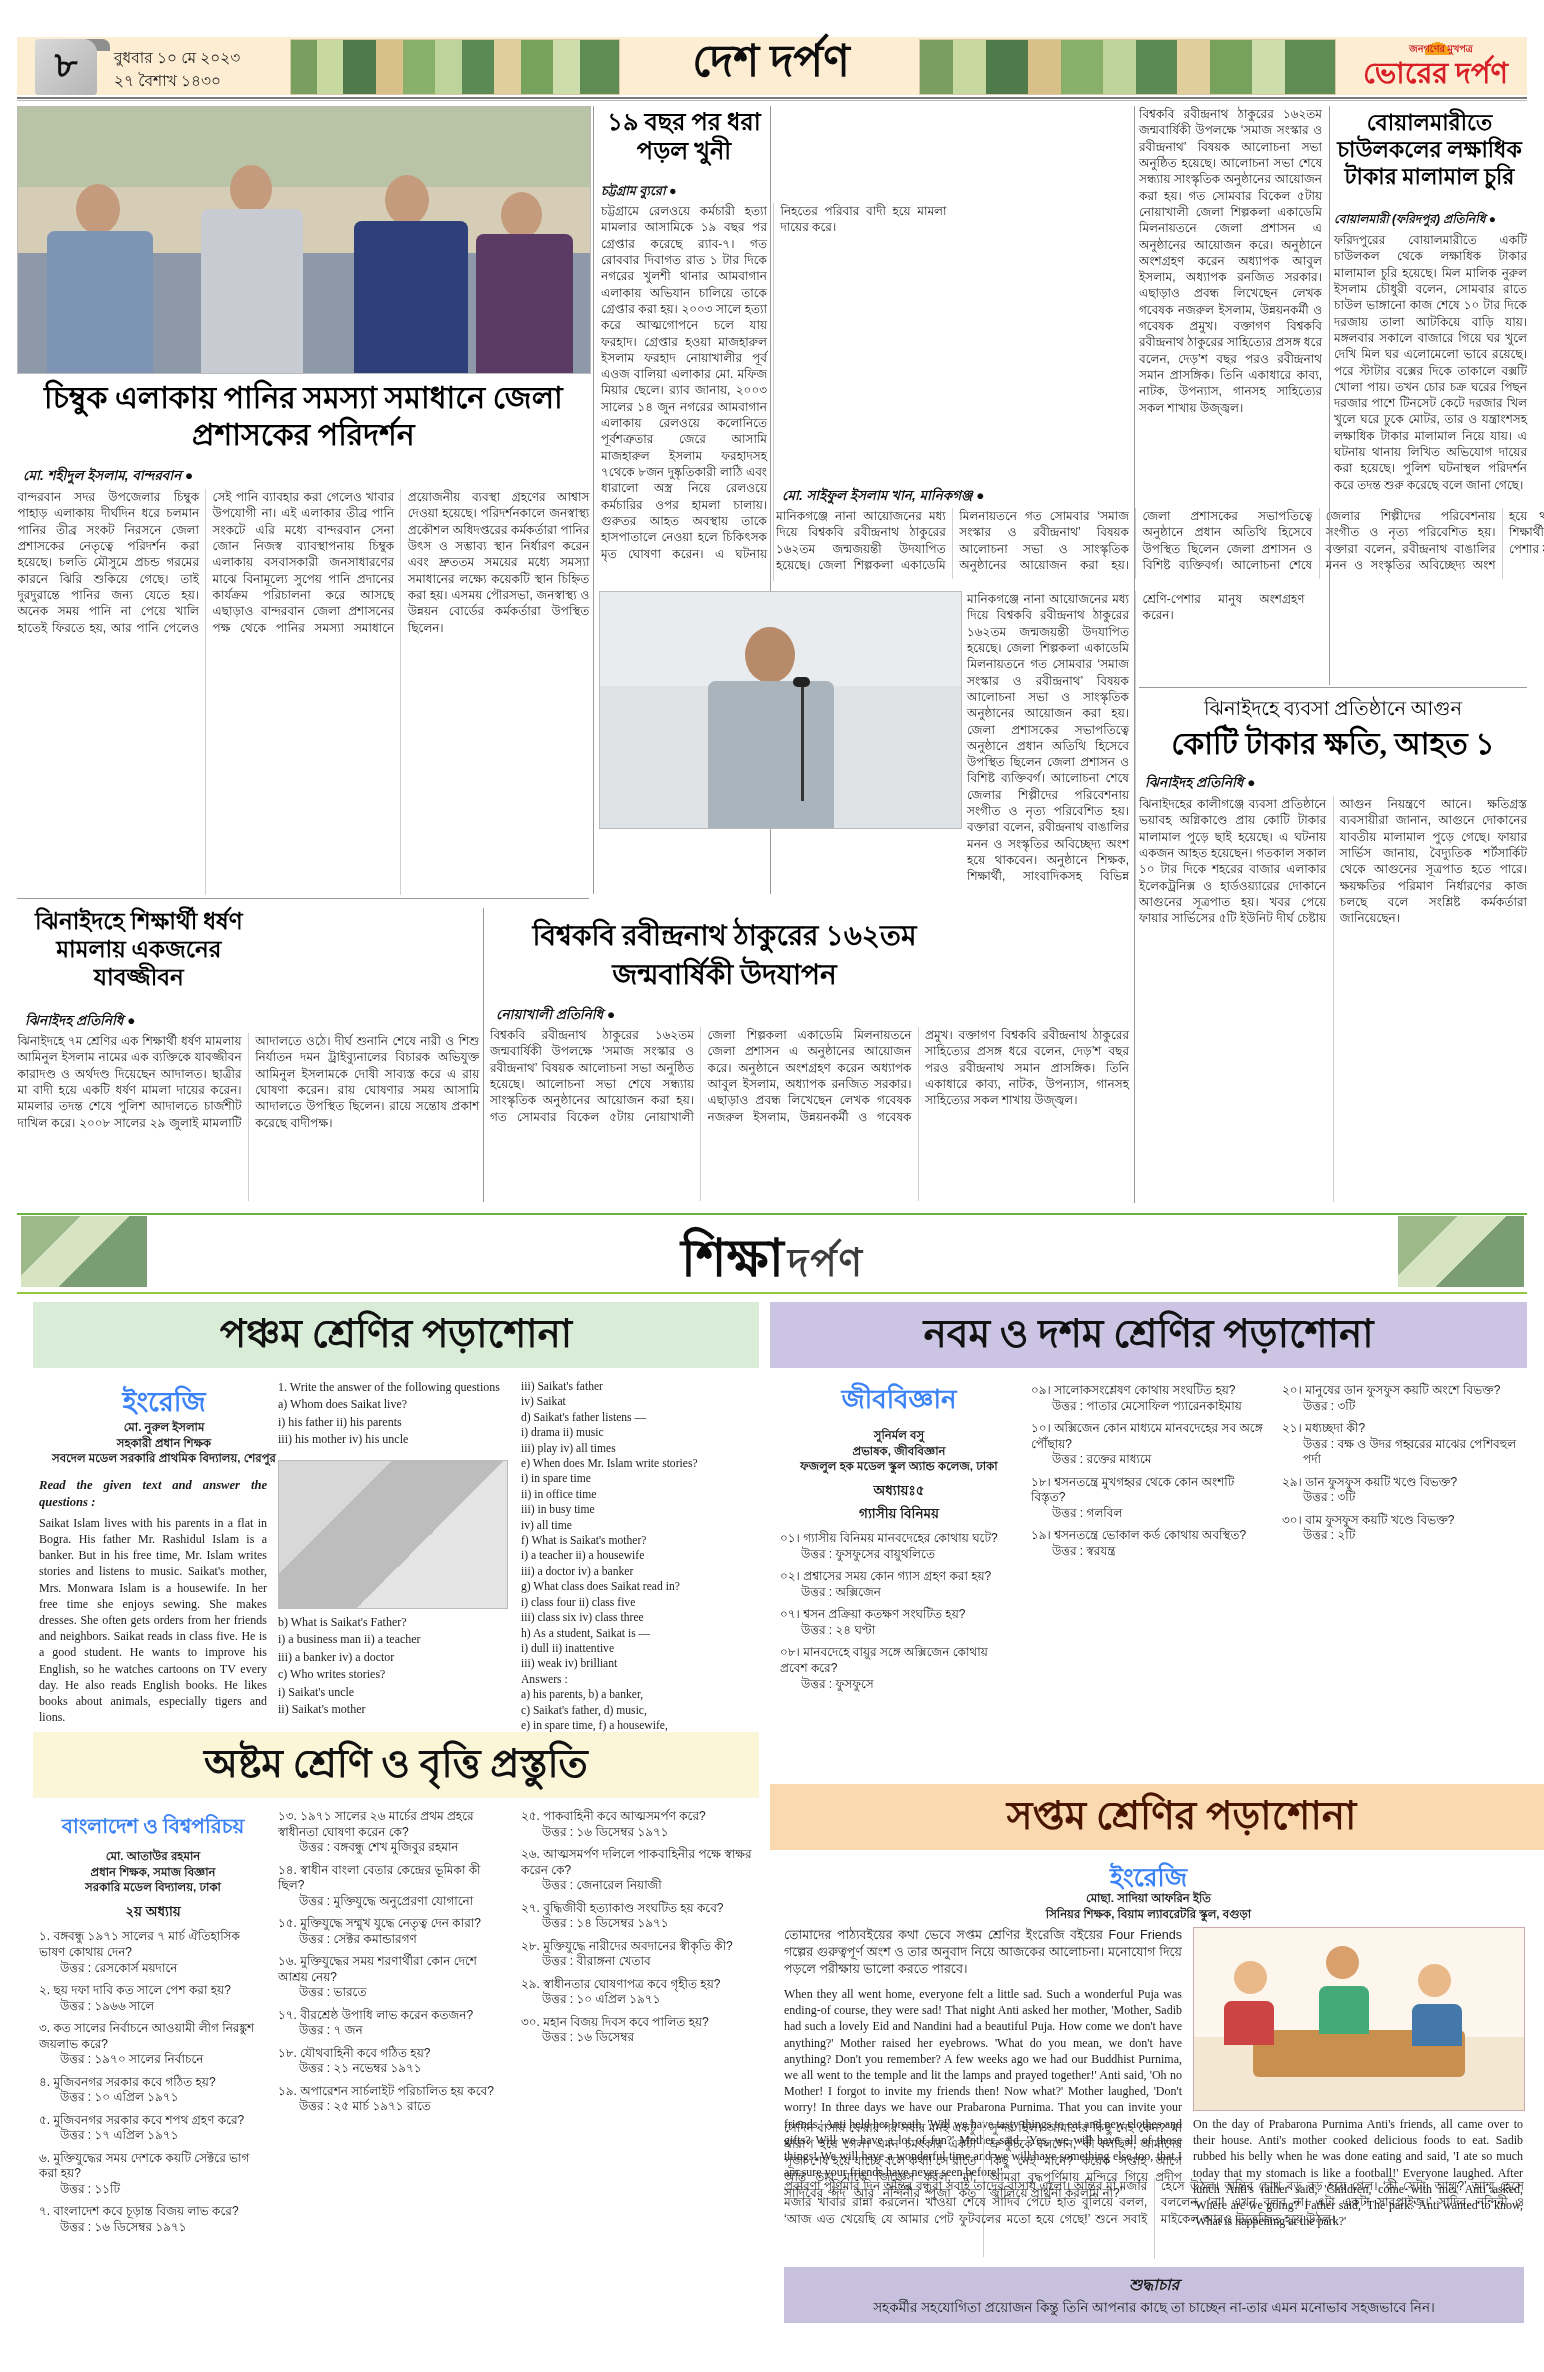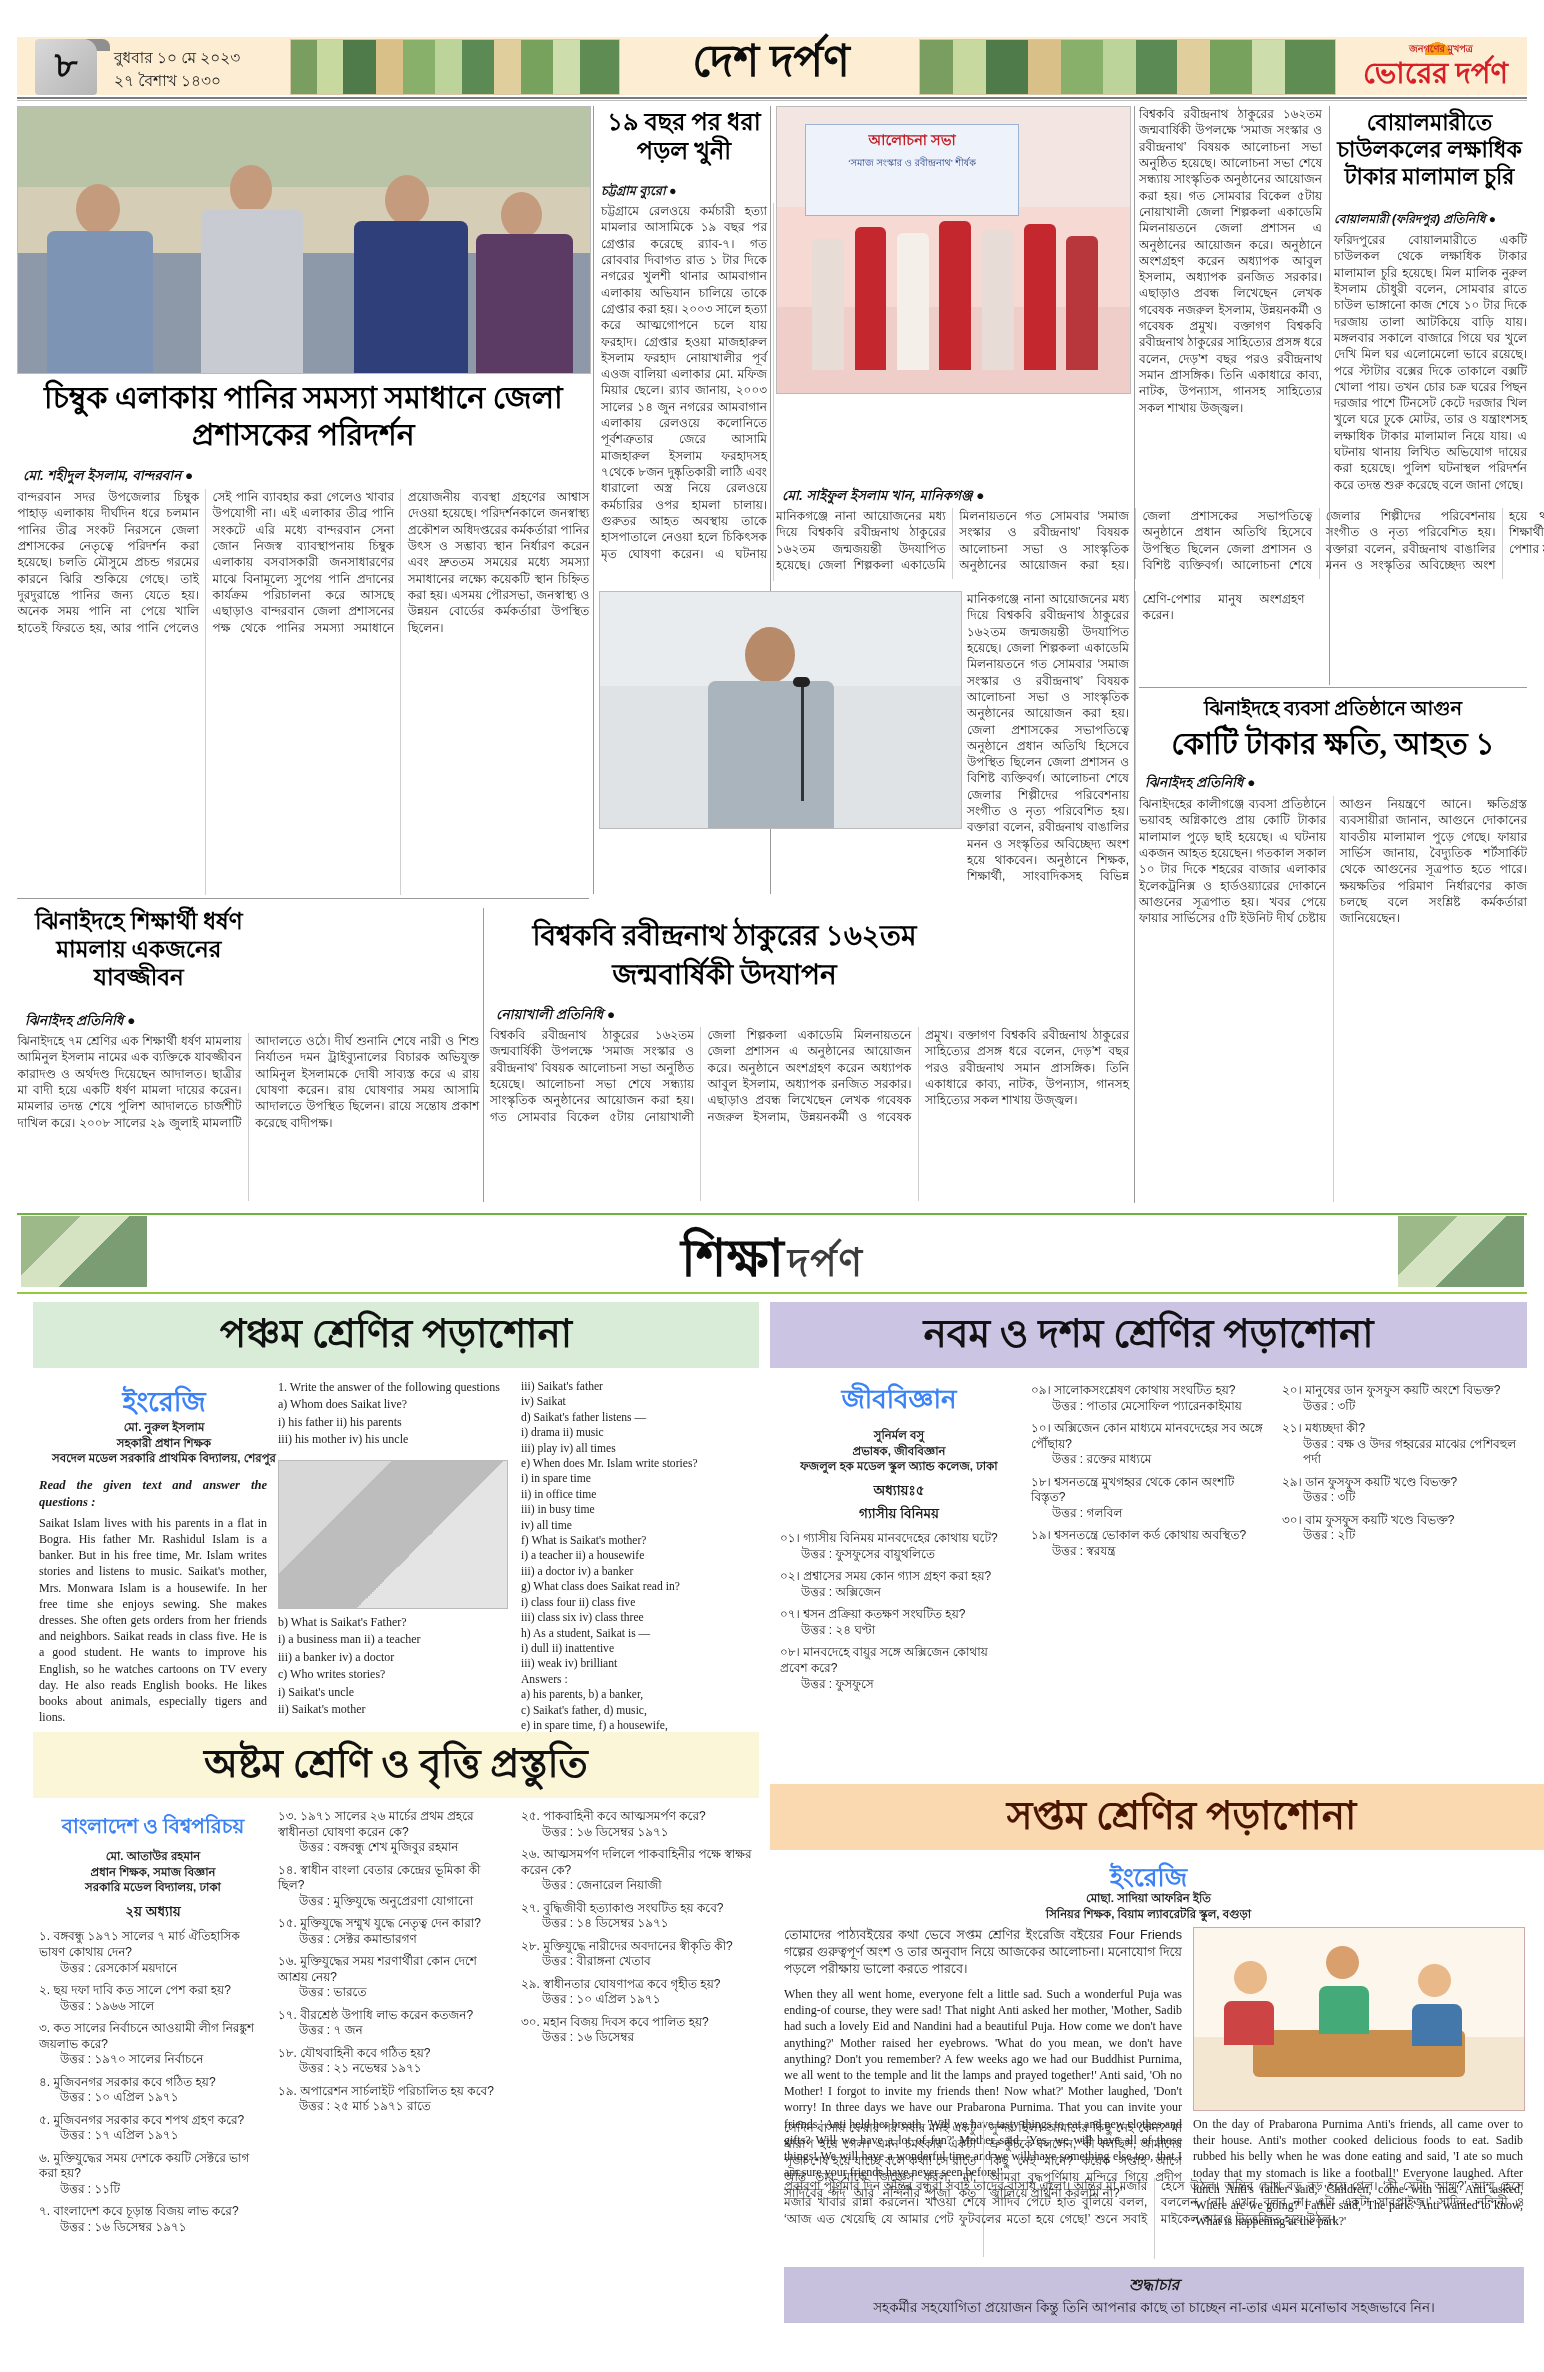--- a/index.html
+++ b/index.html
@@ -106,33 +106,20 @@
   <div class="abs body-text" style="left:17.4px;top:489px;width:572px;height:406px;column-count:3;">বান্দরবান সদর উপজেলার চিম্বুক পাহাড় এলাকায় দীর্ঘদিন ধরে চলমান পানির তীব্র সংকট নিরসনে জেলা প্রশাসকের নেতৃত্বে পরিদর্শন করা হয়েছে। চলতি মৌসুমে প্রচন্ড গরমের কারনে ঝিরি শুকিয়ে গেছে। তাই দুরদুরান্তে পানির জন্য যেতে হয়। অনেক সময় পানি না পেয়ে খালি হাতেই ফিরতে হয়, আর পানি পেলেও সেই পানি ব্যাবহার করা গেলেও খাবার উপযোগী না। এই এলাকার তীব্র পানি সংকটে এরি মধ্যে বান্দরবান সেনা জোন নিজস্ব ব্যাবস্থাপনায় চিম্বুক এলাকায় বসবাসকারী জনসাধারণের মাঝে বিনামূল্যে সুপেয় পানি প্রদানের কার্যক্রম পরিচালনা করে আসছে এছাড়াও বান্দরবান জেলা প্রশাসনের পক্ষ থেকে পানির সমস্যা সমাধানে প্রয়োজনীয় ব্যবস্থা গ্রহণের আশ্বাস দেওয়া হয়েছে। পরিদর্শনকালে জনস্বাস্থ্য প্রকৌশল অধিদপ্তরের কর্মকর্তারা পানির উৎস ও সম্ভাব্য স্থান নির্ধারণ করেন এবং দ্রুততম সময়ের মধ্যে সমস্যা সমাধানের লক্ষ্যে কয়েকটি স্থান চিহ্নিত করা হয়। এসময় পৌরসভা, জনস্বাস্থ্য ও উন্নয়ন বোর্ডের কর্মকর্তারা উপস্থিত ছিলেন।</div>
 
   <div class="abs vline" style="left:593px;top:106px;height:788px;"></div>
 
   <div class="abs headline" style="left:601px;top:108px;width:166px;font-size:24px;">১৯ বছর পর ধরা পড়ল খুনী</div>
   <div class="abs byline" style="left:601px;top:182px;font-size:12.6px;">চট্টগ্রাম ব্যুরো ●</div>
   <div class="abs body-text" style="left:601px;top:203px;width:166px;height:378px;column-count:1;">চট্টগ্রামে রেলওয়ে কর্মচারী হত্যা মামলার আসামিকে ১৯ বছর পর গ্রেপ্তার করেছে র‌্যাব-৭। গত রোববার দিবাগত রাত ১ টার দিকে নগরের খুলশী থানার আমবাগান এলাকায় অভিযান চালিয়ে তাকে গ্রেপ্তার করা হয়। ২০০৩ সালে হত্যা করে আত্মগোপনে চলে যায় ফরহাদ। গ্রেপ্তার হওয়া মাজহারুল ইসলাম ফরহাদ নোয়াখালীর পূর্ব এওজ বালিয়া এলাকার মো. মফিজ মিয়ার ছেলে। র‌্যাব জানায়, ২০০৩ সালের ১৪ জুন নগরের আমবাগান এলাকায় রেলওয়ে কলোনিতে পূর্বশত্রুতার জেরে আসামি মাজহারুল ইসলাম ফরহাদসহ ৭থেকে ৮জন দুষ্কৃতিকারী লাঠি এবং ধারালো অস্ত্র নিয়ে রেলওয়ে কর্মচারির ওপর হামলা চালায়। গুরুতর আহত অবস্থায় তাকে হাসপাতালে নেওয়া হলে চিকিৎসক মৃত ঘোষণা করেন। এ ঘটনায় নিহতের পরিবার বাদী হয়ে মামলা দায়ের করে।</div>
 
   <div class="abs vline" style="left:770px;top:106px;height:788px;"></div>
 
-  <div class="abs ph ph-stage" style="left:776px;top:106px;width:353px;height:286px;">
-    <div class="stage-banner">
-      <div class="t1">আলোচনা সভা</div>
-      <div class="t2">‘সমাজ সংস্কার ও রবীন্দ্রনাথ’ শীর্ষক</div>
-    </div>
-    <div class="fig" style="left:10%;width:9%;height:46%;background:#e8dcd6;"></div>
-    <div class="fig" style="left:22%;width:9%;height:50%;background:#c4282e;"></div>
-    <div class="fig" style="left:34%;width:9%;height:48%;background:#f4efe9;"></div>
-    <div class="fig" style="left:46%;width:9%;height:52%;background:#c4282e;"></div>
-    <div class="fig" style="left:58%;width:9%;height:49%;background:#e8dcd6;"></div>
-    <div class="fig" style="left:70%;width:9%;height:51%;background:#c4282e;"></div>
-    <div class="fig" style="left:82%;width:9%;height:47%;background:#b8373c;"></div>
-  </div>
 
   <div class="abs byline" style="left:782px;top:485px;">মো. সাইফুল ইসলাম খান, মানিকগঞ্জ ●</div>
   <div class="abs body-text" style="left:776px;top:508px;width:353px;height:71px;column-count:2;">মানিকগঞ্জে নানা আয়োজনের মধ্য দিয়ে বিশ্বকবি রবীন্দ্রনাথ ঠাকুরের ১৬২তম জন্মজয়ন্তী উদযাপিত হয়েছে। জেলা শিল্পকলা একাডেমি মিলনায়তনে গত সোমবার ‘সমাজ সংস্কার ও রবীন্দ্রনাথ’ বিষয়ক আলোচনা সভা ও সাংস্কৃতিক অনুষ্ঠানের আয়োজন করা হয়। জেলা প্রশাসকের সভাপতিত্বে অনুষ্ঠানে প্রধান অতিথি হিসেবে উপস্থিত ছিলেন জেলা প্রশাসন ও বিশিষ্ট ব্যক্তিবর্গ। আলোচনা শেষে জেলার শিল্পীদের পরিবেশনায় সংগীত ও নৃত্য পরিবেশিত হয়। বক্তারা বলেন, রবীন্দ্রনাথ বাঙালির মনন ও সংস্কৃতির অবিচ্ছেদ্য অংশ হয়ে থাকবেন। অনুষ্ঠানে শিক্ষক, শিক্ষার্থী, সাংবাদিকসহ বিভিন্ন শ্রেণি-পেশার মানুষ অংশগ্রহণ করেন।</div>
 
   <div class="abs ph ph-speaker" style="left:599px;top:591px;width:361px;height:236px;">
     <div class="head" style="left:145px;top:35px;width:50px;height:56px;background:#b78a6a;"></div>
     <div class="torso" style="left:108px;top:89px;width:126px;height:147px;background:#aab4bd;"></div>
     <div style="position:absolute;left:201px;top:93px;width:2.9px;height:116px;background:#333;"></div>
     <div style="position:absolute;left:193px;top:85px;width:17.4px;height:9.7px;background:#222;border-radius:4.8px;"></div>
   </div>
@@ -142,21 +129,21 @@
 
   <div class="abs body-text" style="left:1139px;top:106px;width:183px;height:575px;column-count:1;">বিশ্বকবি রবীন্দ্রনাথ ঠাকুরের ১৬২তম জন্মবার্ষিকী উপলক্ষে ‘সমাজ সংস্কার ও রবীন্দ্রনাথ’ বিষয়ক আলোচনা সভা অনুষ্ঠিত হয়েছে। আলোচনা সভা শেষে সন্ধ্যায় সাংস্কৃতিক অনুষ্ঠানের আয়োজন করা হয়। গত সোমবার বিকেল ৫টায় নোয়াখালী জেলা শিল্পকলা একাডেমি মিলনায়তনে জেলা প্রশাসন এ অনুষ্ঠানের আয়োজন করে। অনুষ্ঠানে অংশগ্রহণ করেন অধ্যাপক আবুল ইসলাম, অধ্যাপক রনজিত সরকার। এছাড়াও প্রবন্ধ লিখেছেন লেখক গবেষক নজরুল ইসলাম, উন্নয়নকর্মী ও গবেষক প্রমুখ। বক্তাগণ বিশ্বকবি রবীন্দ্রনাথ ঠাকুরের সাহিত্যের প্রসঙ্গ ধরে বলেন, দেড়’শ বছর পরও রবীন্দ্রনাথ সমান প্রাসঙ্গিক। তিনি একাধারে কাব্য, নাটক, উপন্যাস, গানসহ সাহিত্যের সকল শাখায় উজ্জ্বল।</div>
 
   <div class="abs vline" style="left:1329px;top:106px;height:579px;"></div>
 
   <div class="abs headline" style="left:1332px;top:110px;width:195px;font-size:22px;">বোয়ালমারীতে চাউলকলের লক্ষাধিক টাকার মালামাল চুরি</div>
   <div class="abs byline" style="left:1334px;top:210px;font-size:12px;">বোয়ালমারী (ফরিদপুর) প্রতিনিধি ●</div>
   <div class="abs body-text" style="left:1334px;top:232px;width:193px;height:450px;column-count:1;">ফরিদপুরের বোয়ালমারীতে একটি চাউলকল থেকে লক্ষাধিক টাকার মালামাল চুরি হয়েছে। মিল মালিক নুরুল ইসলাম চৌধুরী বলেন, সোমবার রাতে চাউল ভাঙ্গানো কাজ শেষে ১০ টার দিকে দরজায় তালা আটকিয়ে বাড়ি যায়। মঙ্গলবার সকালে বাজারে গিয়ে ঘর খুলে দেখি মিল ঘর এলোমেলো ভাবে রয়েছে। পরে স্টাটার বক্সের দিকে তাকালে বক্সটি খোলা পায়। তখন চোর চক্র ঘরের পিছন দরজার পাশে টিনসেট কেটে দরজার খিল খুলে ঘরে ঢুকে মোটর, তার ও যন্ত্রাংশসহ লক্ষাধিক টাকার মালামাল নিয়ে যায়। এ ঘটনায় থানায় লিখিত অভিযোগ দায়ের করা হয়েছে। পুলিশ ঘটনাস্থল পরিদর্শন করে তদন্ত শুরু করেছে বলে জানা গেছে।</div>
 
   <div class="abs hline" style="left:1139px;top:687px;width:388px;"></div>
-  <div class="abs headline" style="left:1139px;top:697px;width:388px;font-size:19.3px;font-weight:700;text-align:center;">ঝিনাইদহে ব্যবসা প্রতিষ্ঠানে আগুন</div>
+  <div class="abs headline" style="left:1139px;top:697px;width:388px;font-size:19.3px;font-weight:400;text-align:center;">ঝিনাইদহে ব্যবসা প্রতিষ্ঠানে আগুন</div>
   <div class="abs headline" style="left:1139px;top:726px;width:388px;font-size:30px;">কোটি টাকার ক্ষতি, আহত ১</div>
   <div class="abs byline" style="left:1145px;top:772px;">ঝিনাইদহ প্রতিনিধি ●</div>
   <div class="abs body-text" style="left:1139px;top:796px;width:388px;height:406px;column-count:2;">ঝিনাইদহের কালীগঞ্জে ব্যবসা প্রতিষ্ঠানে ভয়াবহ অগ্নিকাণ্ডে প্রায় কোটি টাকার মালামাল পুড়ে ছাই হয়েছে। এ ঘটনায় একজন আহত হয়েছেন। গতকাল সকাল ১০ টার দিকে শহরের বাজার এলাকার ইলেকট্রনিক্স ও হার্ডওয়্যারের দোকানে আগুনের সূত্রপাত হয়। খবর পেয়ে ফায়ার সার্ভিসের ৫টি ইউনিট দীর্ঘ চেষ্টায় আগুন নিয়ন্ত্রণে আনে। ক্ষতিগ্রস্ত ব্যবসায়ীরা জানান, আগুনে দোকানের যাবতীয় মালামাল পুড়ে গেছে। ফায়ার সার্ভিস জানায়, বৈদ্যুতিক শর্টসার্কিট থেকে আগুনের সূত্রপাত হতে পারে। ক্ষয়ক্ষতির পরিমাণ নির্ধারণের কাজ চলছে বলে সংশ্লিষ্ট কর্মকর্তারা জানিয়েছেন।</div>
 
   <div class="abs headline" style="left:490px;top:919px;width:469px;font-size:28px;">বিশ্বকবি রবীন্দ্রনাথ ঠাকুরের ১৬২তম</div>
   <div class="abs headline" style="left:490px;top:958px;width:469px;font-size:28px;">জন্মবার্ষিকী উদযাপন</div>
   <div class="abs byline" style="left:496px;top:1004px;">নোয়াখালী প্রতিনিধি ●</div>
   <div class="abs body-text" style="left:490px;top:1027px;width:639px;height:174px;column-count:3;">বিশ্বকবি রবীন্দ্রনাথ ঠাকুরের ১৬২তম জন্মবার্ষিকী উপলক্ষে ‘সমাজ সংস্কার ও রবীন্দ্রনাথ’ বিষয়ক আলোচনা সভা অনুষ্ঠিত হয়েছে। আলোচনা সভা শেষে সন্ধ্যায় সাংস্কৃতিক অনুষ্ঠানের আয়োজন করা হয়। গত সোমবার বিকেল ৫টায় নোয়াখালী জেলা শিল্পকলা একাডেমি মিলনায়তনে জেলা প্রশাসন এ অনুষ্ঠানের আয়োজন করে। অনুষ্ঠানে অংশগ্রহণ করেন অধ্যাপক আবুল ইসলাম, অধ্যাপক রনজিত সরকার। এছাড়াও প্রবন্ধ লিখেছেন লেখক গবেষক নজরুল ইসলাম, উন্নয়নকর্মী ও গবেষক প্রমুখ। বক্তাগণ বিশ্বকবি রবীন্দ্রনাথ ঠাকুরের সাহিত্যের প্রসঙ্গ ধরে বলেন, দেড়’শ বছর পরও রবীন্দ্রনাথ সমান প্রাসঙ্গিক। তিনি একাধারে কাব্য, নাটক, উপন্যাস, গানসহ সাহিত্যের সকল শাখায় উজ্জ্বল।</div>
 
   <div class="abs hline" style="left:17.4px;top:898px;width:572px;"></div>

